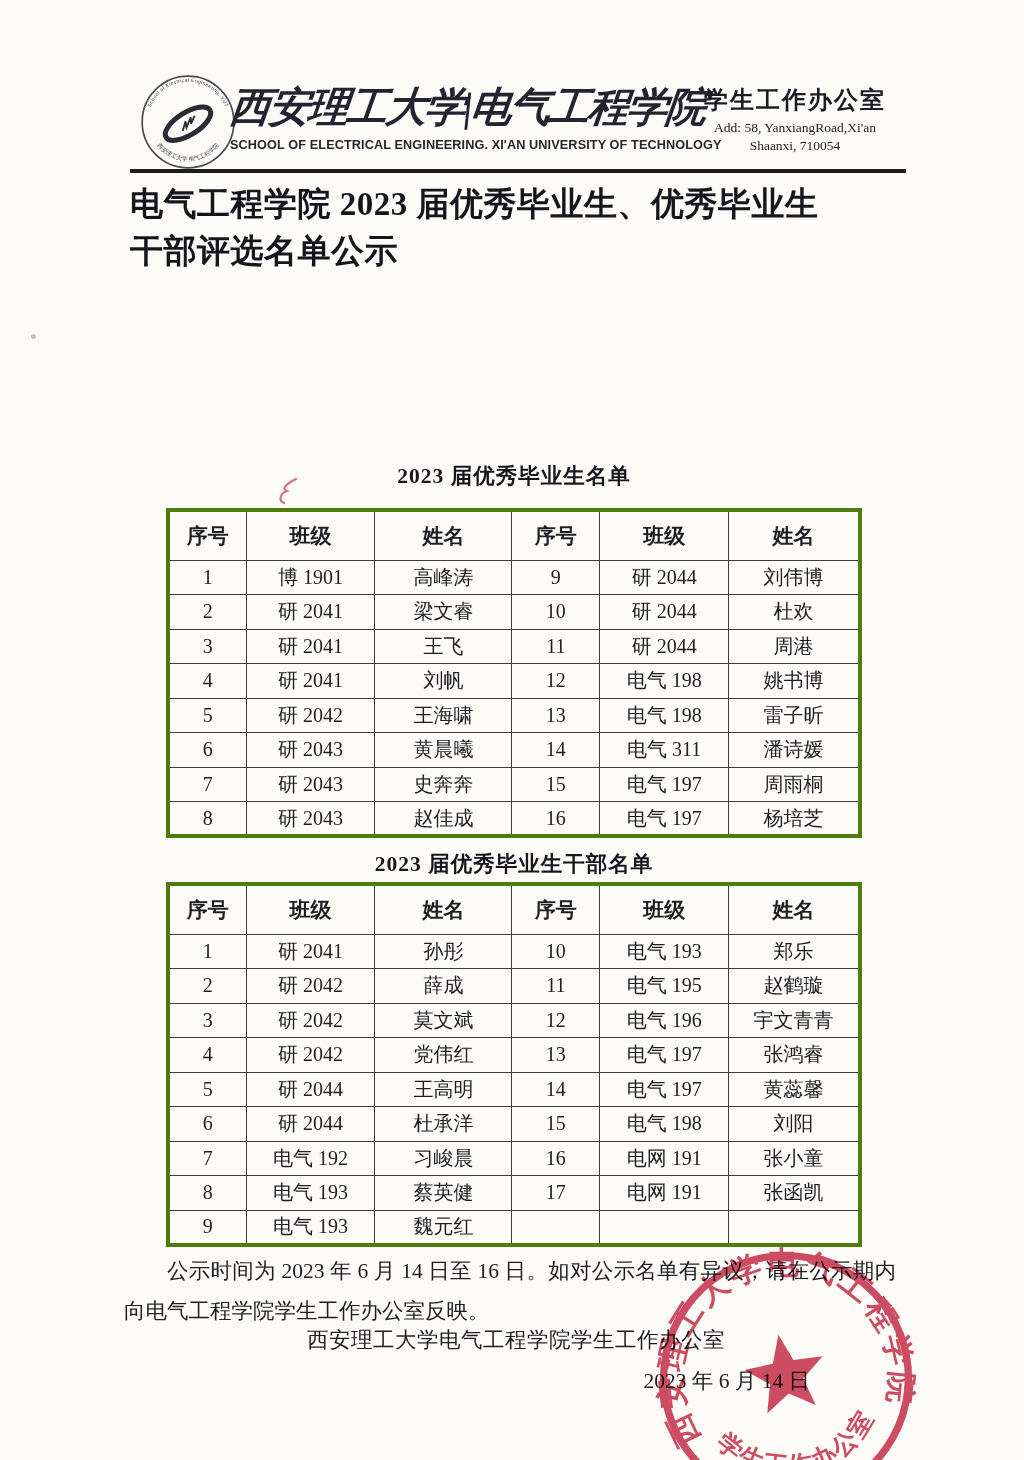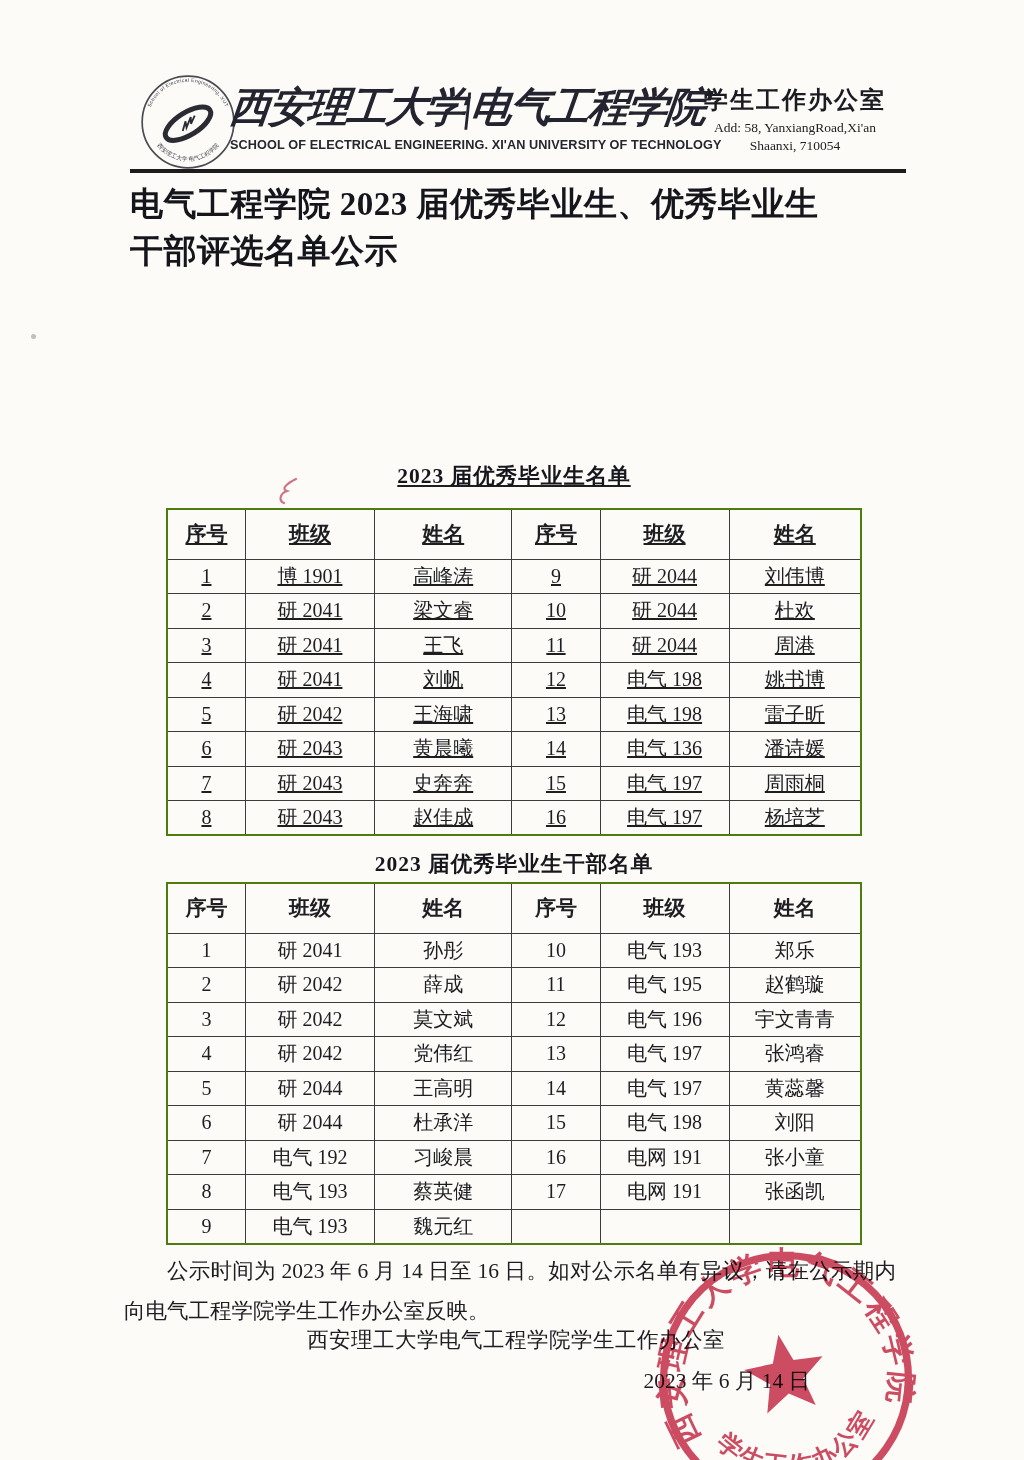--- a/index.html
+++ b/index.html
@@ -74,21 +74,21 @@
     position: absolute; left: 130px; top: 282px; width: 768px;
     font-size: 21.5px;
     line-height: 38.5px;
     text-align: justify;
     text-indent: 2em;
     color: #1d1d22;
   }
 
   
   .table-section { position: absolute; left: 166px; width: 696px; }
-  .ts-0 { top: 461px; text-decoration: underline; }
+  .ts-0 { top: 461px; }
   .ts-1 { top: 849px; }
   .tbl-caption {
     text-align: center;
     font-weight: 700;
     font-size: 21.5px;
     color: #16161c;
     letter-spacing: 1px;
   }
   .ts-0 .tbl-caption { margin-bottom: 18px; }
   .ts-1 .tbl-caption { margin-bottom: 4px; }
@@ -103,21 +103,21 @@
     text-align: center;
     vertical-align: middle;
     font-size: 20px;
     color: #1d1d22;
     padding: 0 2px;
     overflow: hidden;
     white-space: nowrap;
   }
   table.roster th { height: 50px; font-size: 21px; font-weight: 700; }
   table.roster td { height: 34.5px; }
-  table.roster { border: 2px solid #4d7c0f; }
+  table.roster { border: 4px solid #4d7c0f; }
   col.c-xh1 { width: 11.3%; } col.c-bj1 { width: 18.6%; } col.c-xm1 { width: 19.8%; }
   col.c-xh2 { width: 12.7%; } col.c-bj2 { width: 18.6%; } col.c-xm2 { width: 19.0%; }
 
   
   .notice {
     position: absolute; left: 124px; top: 1251px; width: 772px;
     font-size: 21.5px;
     line-height: 40px;
     text-align: justify;
     text-indent: 2em;
@@ -254,21 +254,21 @@
             <td>王海啸</td>
             <td>13</td>
             <td>电气 198</td>
             <td>雷子昕</td>
           </tr>
           <tr>
             <td>6</td>
             <td>研 2043</td>
             <td>黄晨曦</td>
             <td>14</td>
-            <td>电气 136</td>
+            <td>电气 311</td>
             <td>潘诗媛</td>
           </tr>
           <tr>
             <td>7</td>
             <td>研 2043</td>
             <td>史奔奔</td>
             <td>15</td>
             <td>电气 197</td>
             <td>周雨桐</td>
           </tr>

